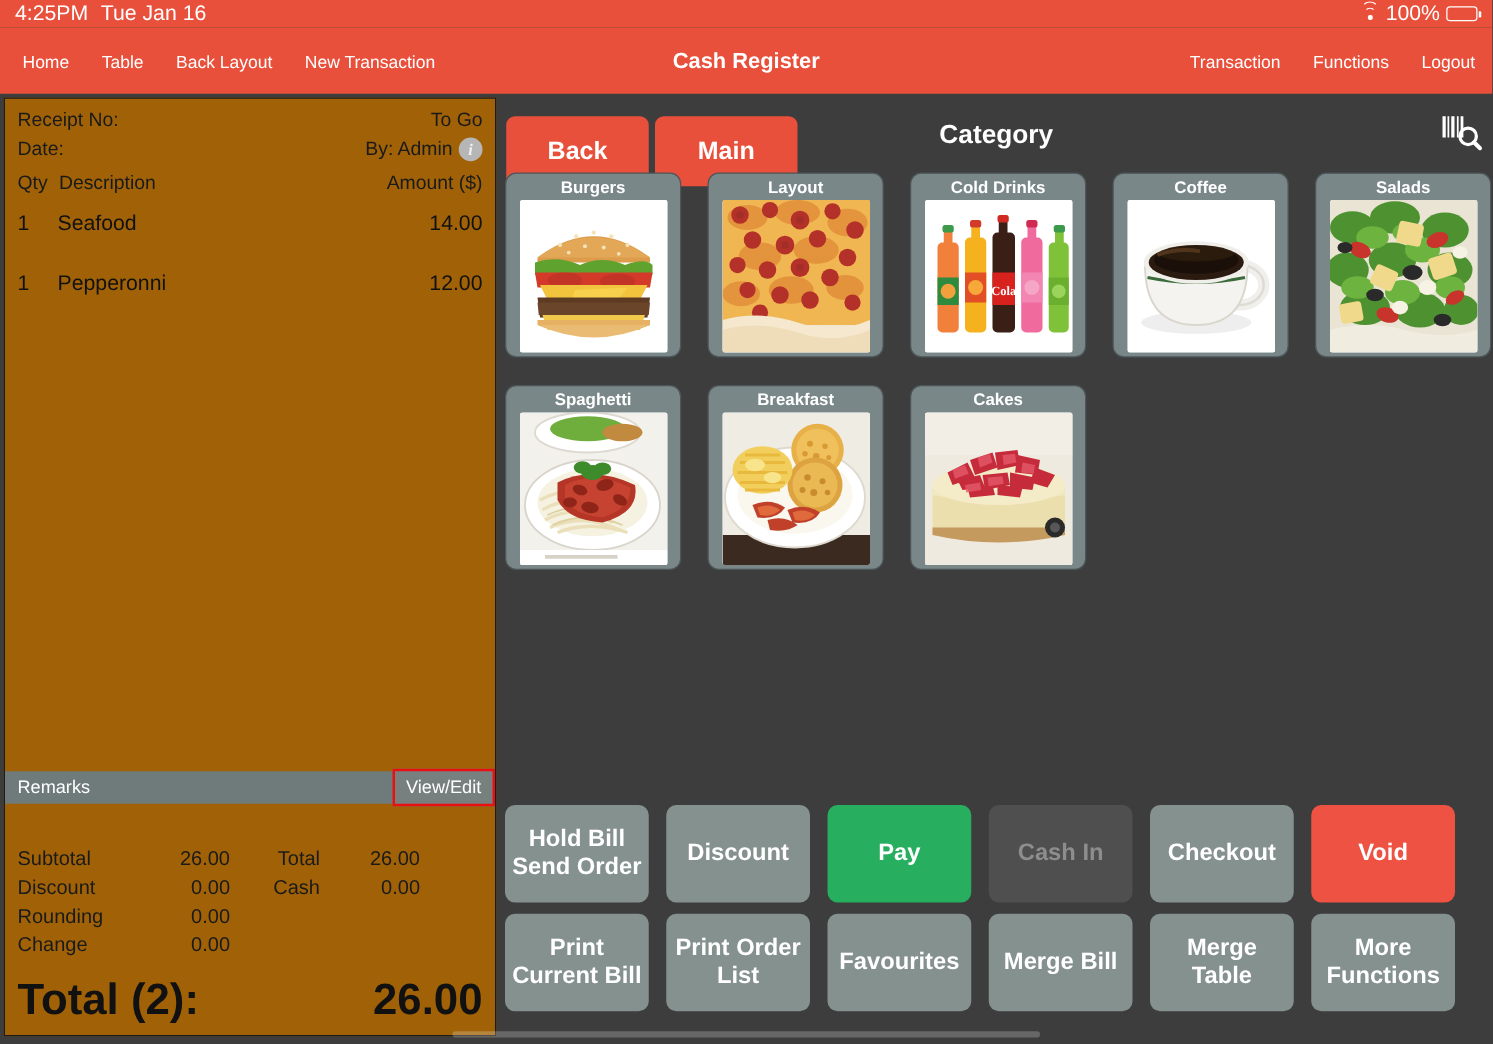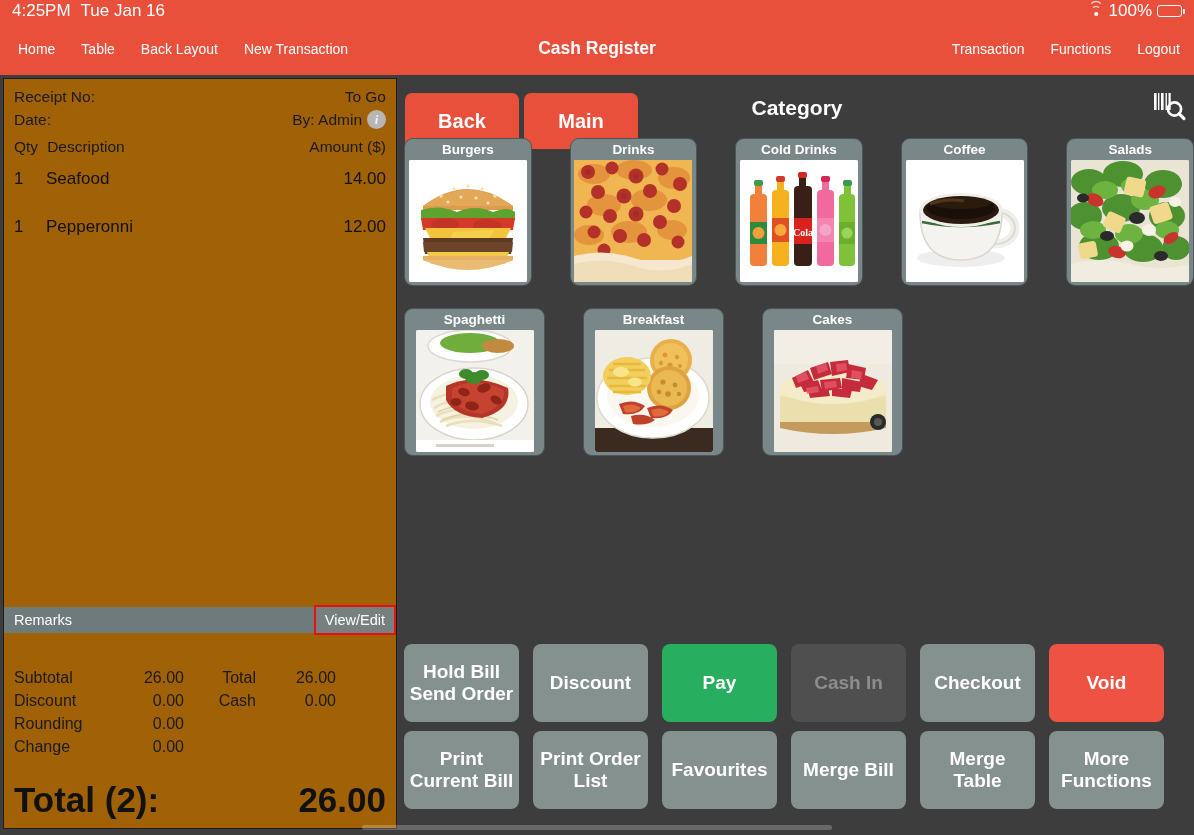--- a/index.html
+++ b/index.html
@@ -90,21 +90,21 @@
     border: 2.5px solid #e81010; cursor: pointer; margin-right: 0px;
   }
   .totals { padding: 20px 10px 0 10px; font-size: 16px; color: #1a1a1a; margin-top: 16px; }
   .tot-grid { display: grid; grid-template-columns: 92px 78px 72px 80px; row-gap: 5px; }
   .tot-grid .lbl { text-align: left; }
   .tot-grid .val { text-align: right; }
   .tot-grid .lbl2 { text-align: right; padding-left: 14px; }
   .grand {
     display: flex; justify-content: space-between; align-items: baseline;
     padding: 0 10px 8px 10px; font-size: 35px; font-weight: bold; color: #111;
-    margin-top: 24px;
+    margin-top: 14px;
   }
 
   
   .rightpane { position: absolute; left: 400px; top: 78px; width: 794px; height: 757px; }
   .topbar { position: relative; height: 60px; }
   .redbtn {
     position: absolute; top: 15px; height: 56px; width: 114px;
     background: #e8503c; color: #fff; border-radius: 7px;
     display: flex; align-items: center; justify-content: center;
     font-size: 20px; font-weight: bold; cursor: pointer;
@@ -113,21 +113,21 @@
   .redbtn.main { left: 124px; }
   .cat-title {
     position: absolute; left: 0; top: 0; width: 794px; height: 60px;
     display: flex; align-items: center; justify-content: center;
     color: #fff; font-size: 21px; font-weight: bold; pointer-events: none; text-align: center;
   }
   .scan-icon { position: absolute; right: 7px; top: 12px; width: 36px; height: 34px; cursor: pointer; }
 
   
   .tiles { position: absolute; top: 60px; left: 0; width: 794px; }
-  .tile-row { display: flex; gap: 38px; padding-left: 4px; margin-bottom: 22px; }
+  .tile-row { display: flex; gap: 21px; padding-left: 4px; margin-bottom: 22px; }
   .tile {
     width: 141px; height: 148px; background: #798789;
     border: 1.5px solid #4d5658; border-radius: 9px;
     display: flex; flex-direction: column; align-items: center;
     padding: 2px 0 0 0; cursor: pointer;
   }
   .tile-label { color: #fff; font-size: 13.5px; font-weight: bold; line-height: 17px; }
   .tile-img {
     width: 118px; height: 122px; margin-top: 2px; border-radius: 2px;
     background: #fff; position: relative; overflow: hidden;
@@ -308,21 +308,21 @@
               <path d="M14 78 L104 78 L102 94 L16 94 Z" fill="#5d3b22"></path>
               <path d="M14 82 L104 82 L103 92 L15 92 Z" fill="#6b452a"></path>
               <path d="M18 92 L100 92 L96 104 L22 104 Z" fill="#f3c94a"></path>
               <path d="M14 100 Q59 118 104 100 L104 96 L14 96 Z" fill="#e6b163"></path>
               <path d="M14 100 Q59 120 104 100 Z" fill="#eabb72"></path>
             </svg>
           </div>
         </div>
 
         <div class="tile">
-          <span class="tile-label">Drinks</span>
+          <span class="tile-label">Layout</span>
           <div class="tile-img">
             <svg viewBox="0 0 118 122" width="118" height="122">
               <rect width="118" height="122" fill="#f2e6cf"></rect>
               <rect x="0" y="0" width="118" height="100" fill="#e8a43c"></rect>
               <g fill="#f0b651">
                 <rect x="0" y="0" width="118" height="100"></rect>
               </g>
               <g fill="#d9782c" opacity="0.55">
                 <ellipse cx="20" cy="14" rx="16" ry="10"></ellipse>
                   <ellipse cx="60" cy="10" rx="18" ry="10"></ellipse>

